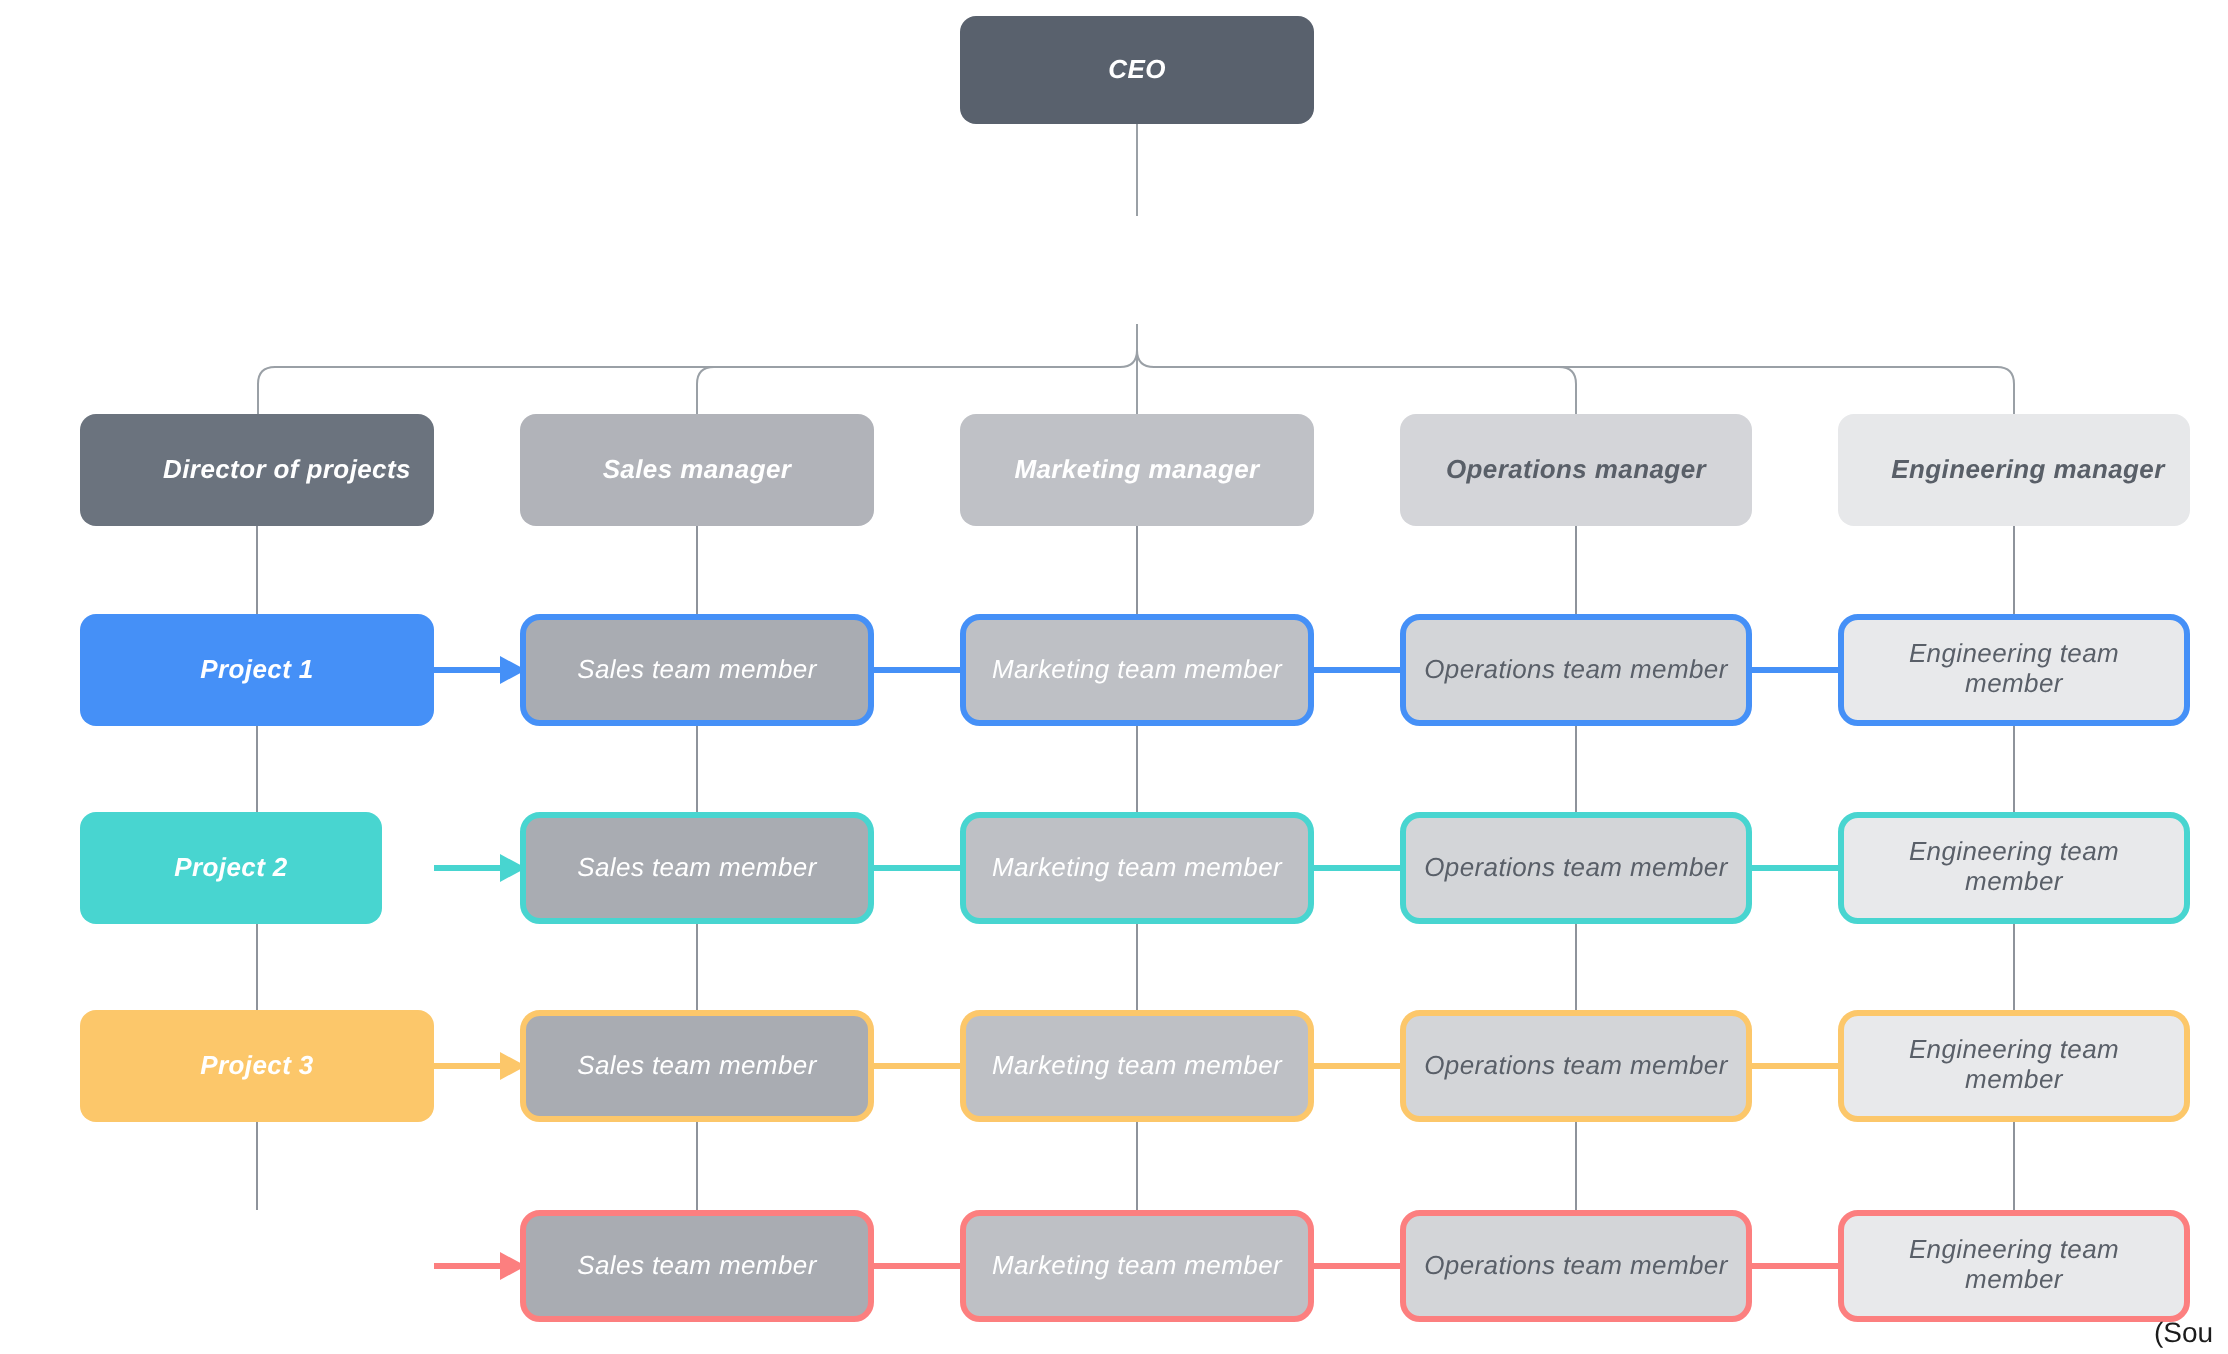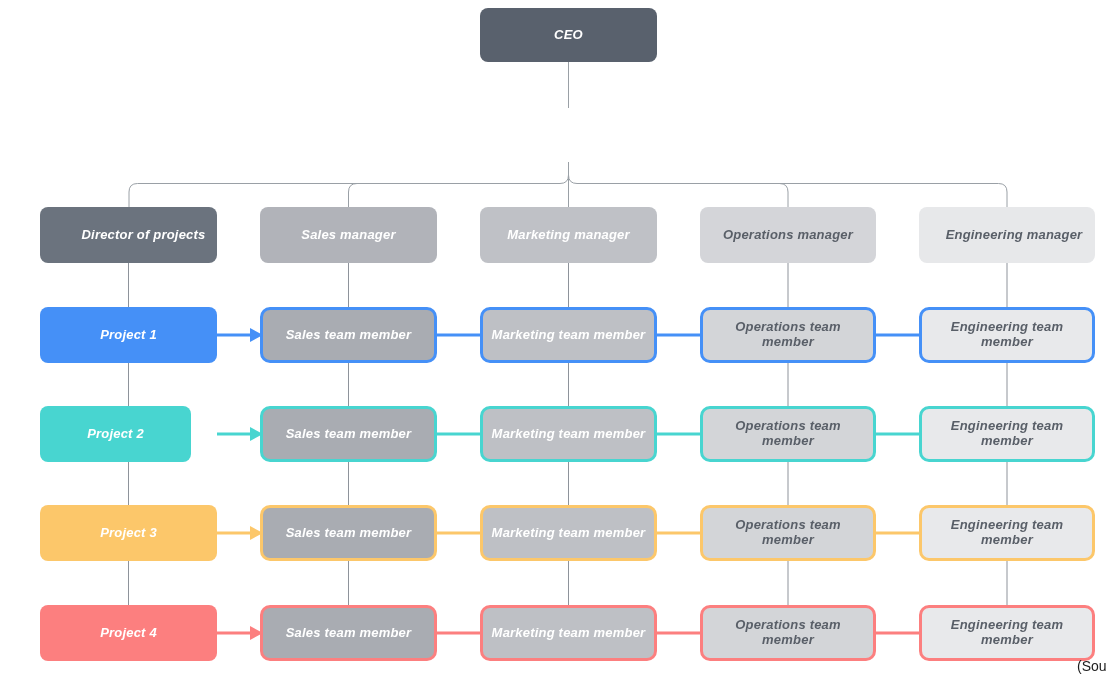--- a/index.html
+++ b/index.html
@@ -36,21 +36,21 @@
     letter-spacing: 0.2px;
     line-height: 1.15;
     padding: 2px 8px;
   }
   .node.head {
     font-weight: 700;
   }
   .node.team {
     border: 3px solid transparent;
     border-radius: 10px;
-    font-weight: 700;
+    font-weight: 400;
   }
   .caption {
     position: absolute;
     font-size: 14px;
     font-style: normal;
     color: #1c1c1c;
     white-space: nowrap;
   }
 </style>
 </head>
@@ -118,21 +118,20 @@
   <div class="node team" style="left: 480px; top: 406px; width: 177px; height: 56px; background-color: rgb(190, 192, 197); color: rgb(255, 255, 255); border-color: rgb(72, 213, 208);">Marketing team member</div>
   <div class="node team" style="left: 700px; top: 406px; width: 176px; height: 56px; background-color: rgb(211, 213, 216); color: rgb(89, 95, 104); border-color: rgb(72, 213, 208);">Operations team member</div>
   <div class="node team" style="left: 919px; top: 406px; width: 176px; height: 56px; background-color: rgb(232, 233, 235); color: rgb(89, 95, 104); border-color: rgb(72, 213, 208);">Engineering team member</div>
 
   <div class="node head" style="left: 40px; top: 505px; width: 177px; height: 56px; background-color: rgb(252, 199, 106); color: rgb(255, 255, 255);">Project 3</div>
   <div class="node team" style="left: 260px; top: 505px; width: 177px; height: 56px; background-color: rgb(169, 172, 178); color: rgb(255, 255, 255); border-color: rgb(252, 199, 106);">Sales team member</div>
   <div class="node team" style="left: 480px; top: 505px; width: 177px; height: 56px; background-color: rgb(190, 192, 197); color: rgb(255, 255, 255); border-color: rgb(252, 199, 106);">Marketing team member</div>
   <div class="node team" style="left: 700px; top: 505px; width: 176px; height: 56px; background-color: rgb(211, 213, 216); color: rgb(89, 95, 104); border-color: rgb(252, 199, 106);">Operations team member</div>
   <div class="node team" style="left: 919px; top: 505px; width: 176px; height: 56px; background-color: rgb(232, 233, 235); color: rgb(89, 95, 104); border-color: rgb(252, 199, 106);">Engineering team member</div>
 
-  <div class="node head" style="left: 40px; top: 605px; width: 177px; height: 56px; background-color: rgb(252, 127, 127); color: rgb(255, 255, 255);">Project 4</div>
   <div class="node team" style="left: 260px; top: 605px; width: 177px; height: 56px; background-color: rgb(169, 172, 178); color: rgb(255, 255, 255); border-color: rgb(252, 127, 127);">Sales team member</div>
   <div class="node team" style="left: 480px; top: 605px; width: 177px; height: 56px; background-color: rgb(190, 192, 197); color: rgb(255, 255, 255); border-color: rgb(252, 127, 127);">Marketing team member</div>
   <div class="node team" style="left: 700px; top: 605px; width: 176px; height: 56px; background-color: rgb(211, 213, 216); color: rgb(89, 95, 104); border-color: rgb(252, 127, 127);">Operations team member</div>
   <div class="node team" style="left: 919px; top: 605px; width: 176px; height: 56px; background-color: rgb(232, 233, 235); color: rgb(89, 95, 104); border-color: rgb(252, 127, 127);">Engineering team member</div>
 
   <div class="caption" style="left:1077px; top:658px;">(Sou</div>
 
 </div>
 
 </body></html>

